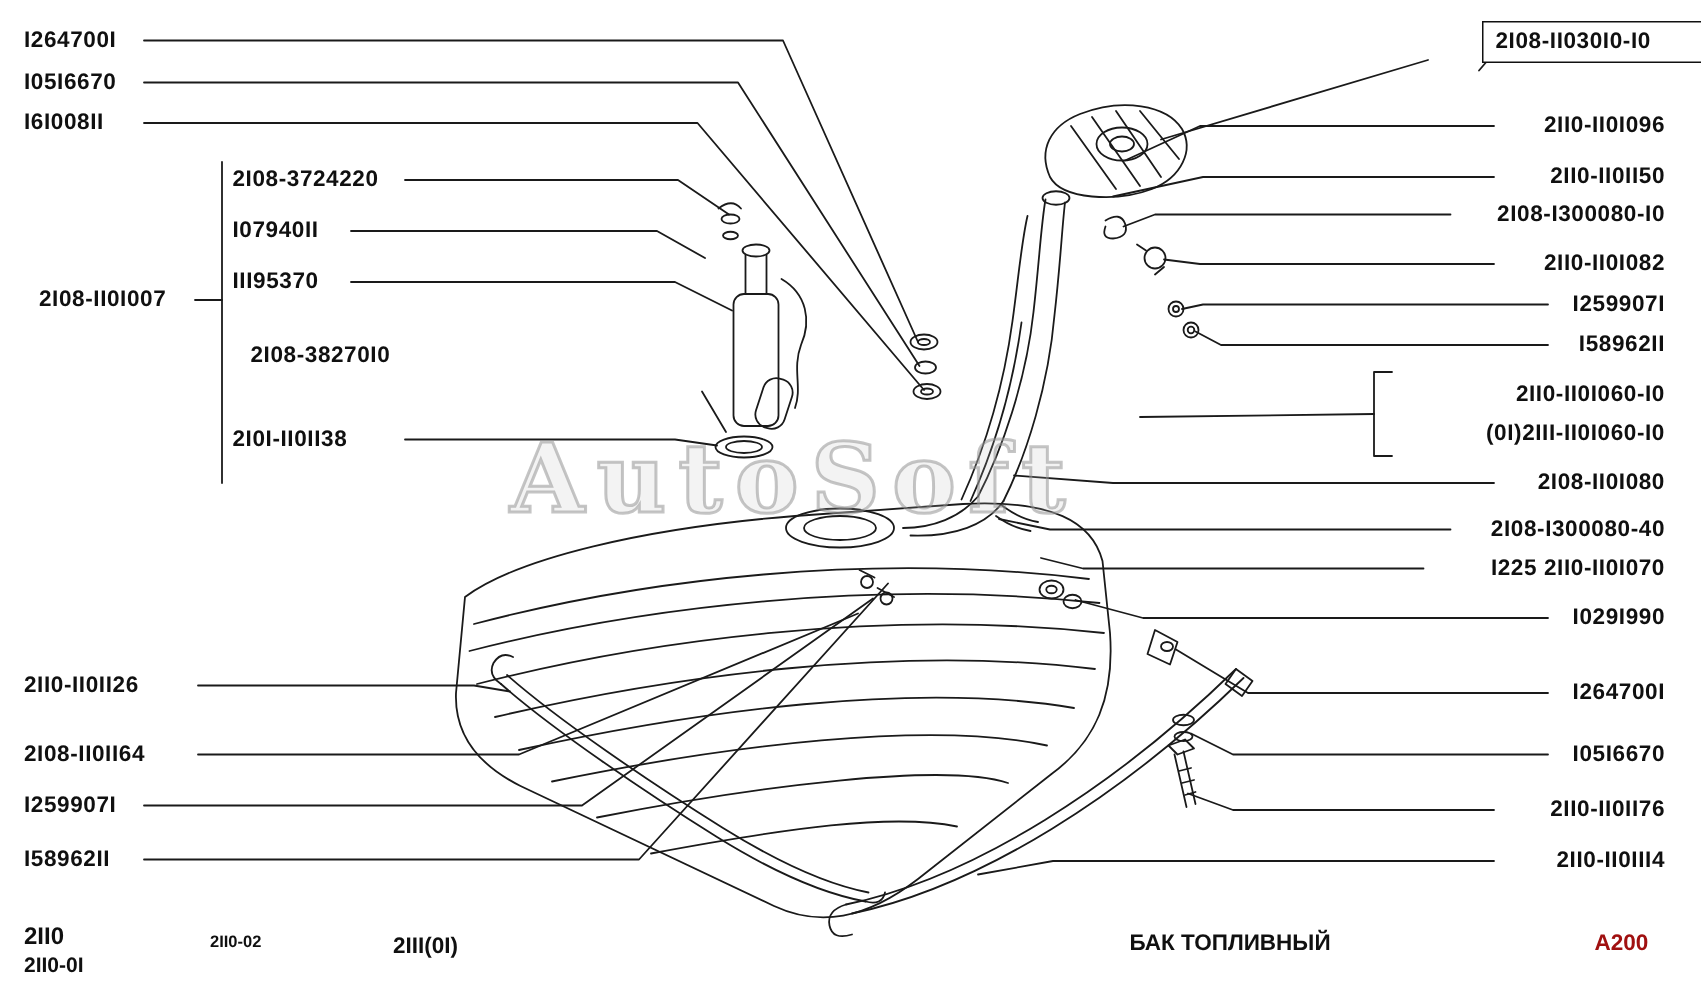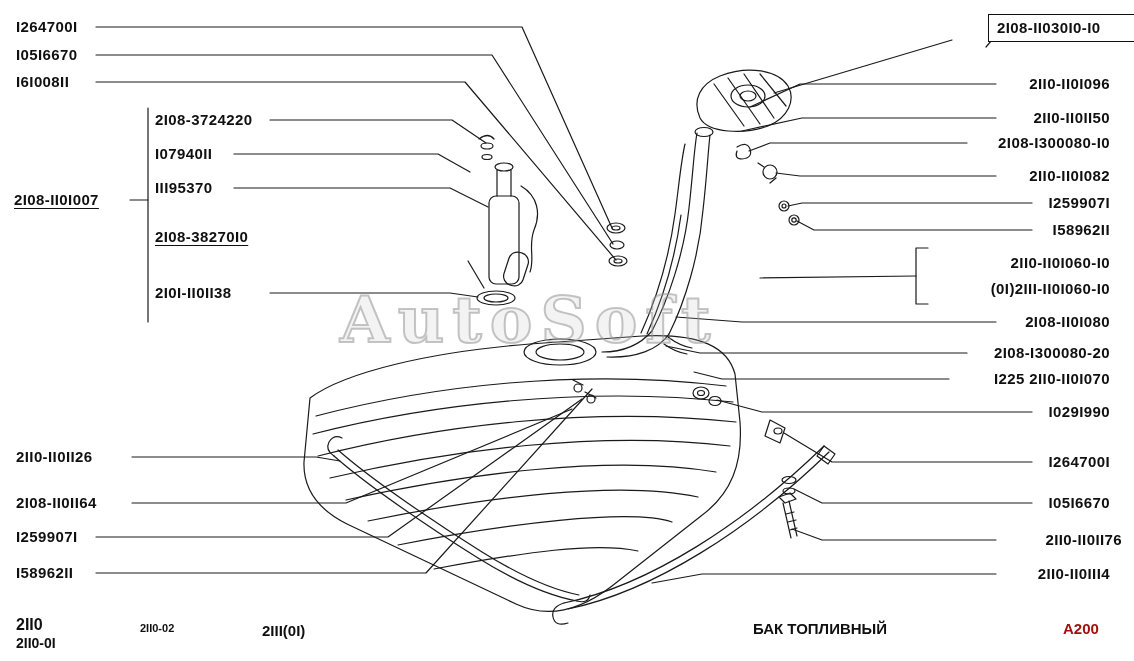--- a/index.html
+++ b/index.html
@@ -6,21 +6,21 @@
   .stage{
     position:relative;width:1134px;height:661px;background:#ffffff;
     font-family:"Liberation Sans",sans-serif;overflow:hidden;
   }
   svg.art{position:absolute;left:0;top:0;width:1134px;height:661px;}
   .lbl{
     position:absolute;font-size:15px;font-weight:700;letter-spacing:.4px;
     color:#101010;white-space:nowrap;line-height:16px;
   }
   .lbl.r{}
-  .lbl.u{text-decoration:underline;text-underline-offset:3px;}
+  .lbl.u{text-underline-offset:3px;margin-left:12px;}
   .pbox{position:absolute;border:1.6px solid #101010;background:#fff;margin-left:36px;}
   .pbox .row{position:relative;height:26px;line-height:26px;padding:0 8px;
     font-size:15px;font-weight:700;letter-spacing:.4px;color:#101010;text-align:left;white-space:nowrap;}
   .pbox .row + .row{border-top:1.4px solid #101010;}
   .inboxlbl{position:absolute;left:12px;top:6px;font-size:15px;font-weight:700;letter-spacing:.4px;color:#101010;white-space:nowrap;}
   .wm{
     position:absolute;left:340px;top:282px;
     font-family:"DejaVu Serif",serif;font-size:64px;font-weight:700;letter-spacing:8px;
     color:rgba(190,190,190,.18);
     -webkit-text-stroke:2px rgba(150,150,150,.55);
@@ -200,27 +200,27 @@
   <div class="lbl r" style="right:24px;top:110px">2II0-II0II50</div>
   <div class="lbl r" style="right:24px;top:135px">2I08-I300080-I0</div>
   <div class="lbl r" style="right:24px;top:168px">2II0-II0I082</div>
   <div class="lbl r" style="right:24px;top:195px">I259907I</div>
   <div class="lbl r" style="right:24px;top:222px">I58962II</div>
 
   <div class="lbl r" style="right:24px;top:255px">2II0-II0I060-I0</div>
   <div class="lbl r" style="right:24px;top:281px">(0I)2III-II0I060-I0</div>
 
   <div class="lbl r" style="right:24px;top:314px">2I08-II0I080</div>
-  <div class="lbl r" style="right:24px;top:345px">2I08-I300080-20</div>
+  <div class="lbl r" style="right:24px;top:345px">2I08-I300080-40</div>
   <div class="lbl r" style="right:24px;top:371px">I225 2II0-II0I070</div>
   <div class="lbl r" style="right:24px;top:404px">I029I990</div>
 
   <div class="lbl r" style="right:24px;top:454px">I264700I</div>
   <div class="lbl r" style="right:24px;top:495px">I05I6670</div>
-  <div class="lbl r" style="right:12px;top:532px">2II0-II0II76</div>
+  <div class="lbl r" style="right:24px;top:532px">2II0-II0II76</div>
   <div class="lbl r" style="right:24px;top:566px">2II0-II0III4</div>
 
   <div class="ft" style="left:16px;top:616px;font-size:16px">2II0</div>
   <div class="ft" style="left:16px;top:635px;font-size:14px">2II0-0I</div>
   <div class="ft" style="left:140px;top:622px;font-size:11px">2II0-02</div>
   <div class="ft" style="left:262px;top:622px;font-size:15px">2III(0I)</div>
   <div class="ft" style="left:753px;top:620px;font-size:15px">БАК ТОПЛИВНЫЙ</div>
   <div class="ft red" style="left:1063px;top:620px;font-size:15px">A200</div>
 
 </div>

